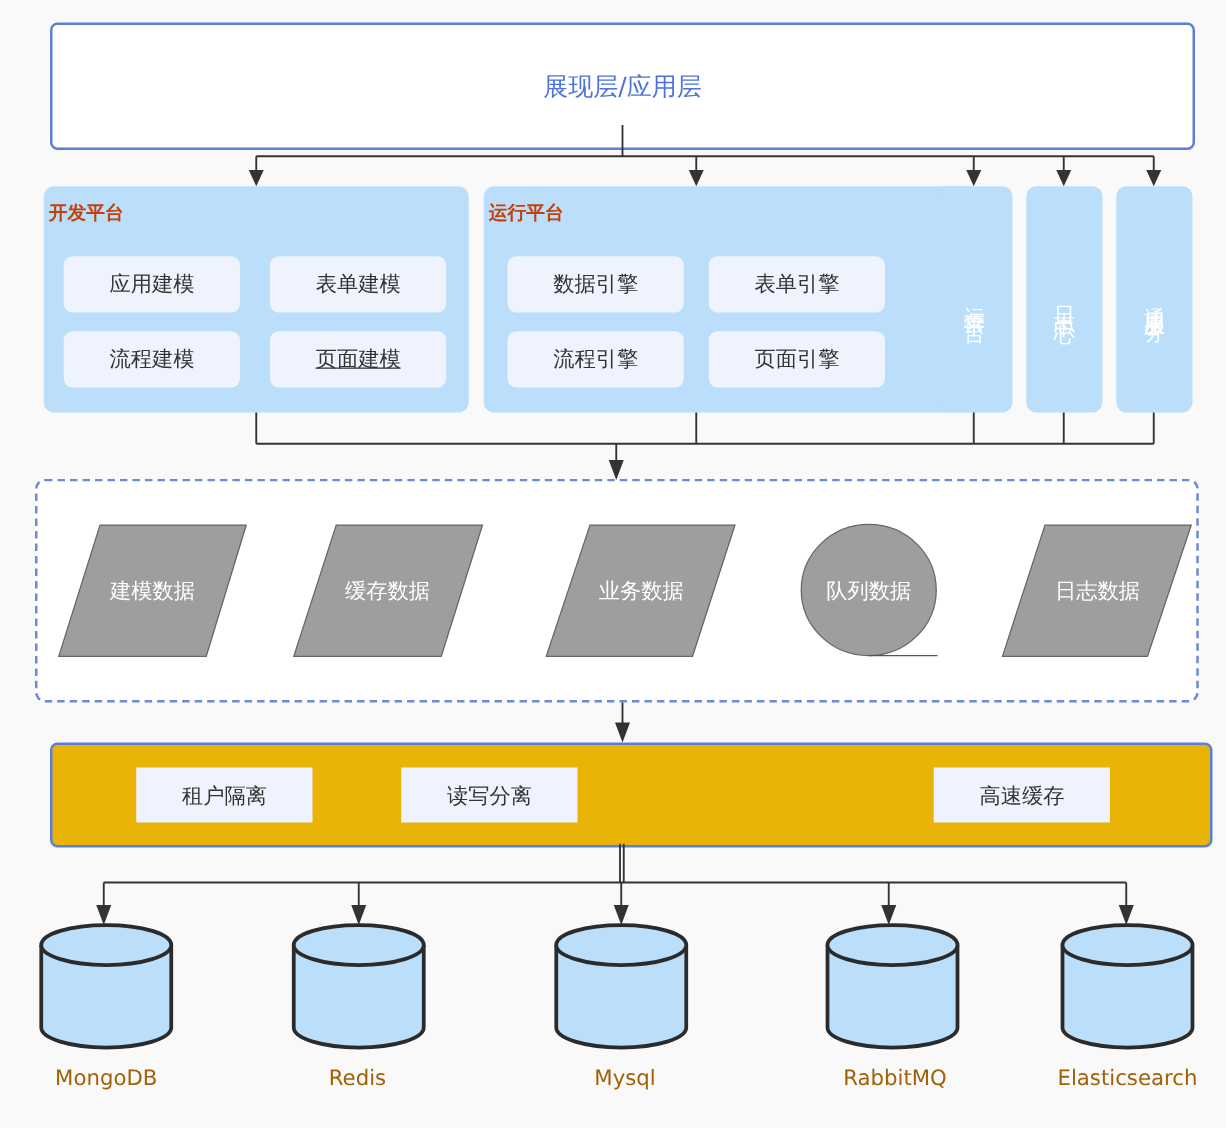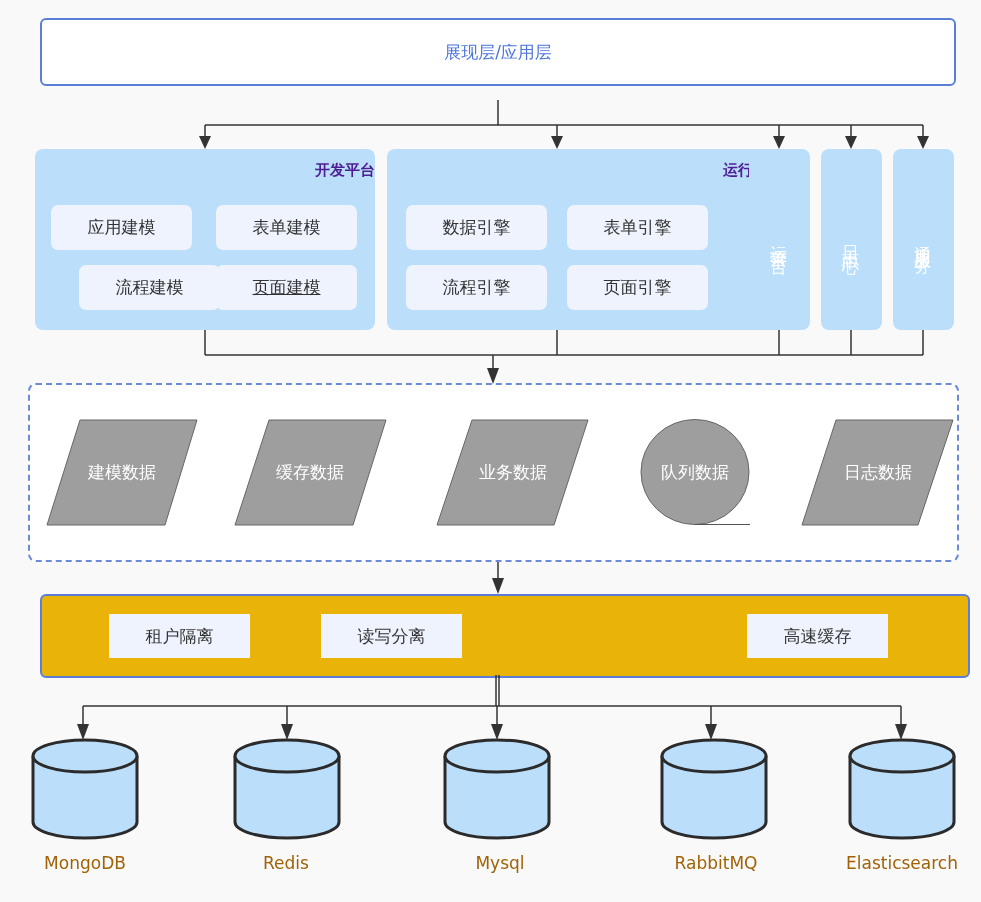--- a/index.html
+++ b/index.html
@@ -3,31 +3,31 @@
 <meta charset="utf-8">
 <style>
   html, body { margin: 0; padding: 0; }
   body {
     width: 981px; height: 902px; background: #f9f9f9; position: relative; overflow: hidden;
     font-family: "DejaVu Sans", "Liberation Sans", sans-serif;
   }
   svg#wires { position: absolute; left: 0; top: 0; width: 981px; height: 902px; pointer-events: none; z-index: 3; }
   .abs { position: absolute; box-sizing: border-box; }
   .top-layer {
-    left: 40px; top: 18px; width: 916px; height: 68px;
+    left: 40px; top: 18px; width: 916px; height: 102px;
     background: #fff; border: 2px solid #5b7fd6; border-radius: 6px;
     display: flex; align-items: center; justify-content: center;
-    color: #4d74db; font-size: 17px;
+    color: #4d74db; font-size: 20px;
   }
   .platform {
     background: #bbdefa; border-radius: 8px;
   }
   .platform-title {
-    position: absolute; left: 4px; right: 0; top: 12px; text-align: right;
-    color: #4c1d95; font-size: 15px; font-weight: bold;
+    position: absolute; left: 4px; right: 0; top: 12px; text-align: left;
+    color: #c2410c; font-size: 15px; font-weight: bold;
   }
   .module {
     position: absolute; width: 141px; height: 45px; background: #eef3fd; border-radius: 7px;
     display: flex; align-items: center; justify-content: center;
     font-size: 17px; color: #333;
   }
   .vbox {
     display: flex; align-items: center; justify-content: center;
   }
   .vtext {
@@ -56,21 +56,21 @@
 <body>
 
 <div class="abs top-layer">
   <span>展现层/应用层</span>
 </div>
 
 <div class="abs platform" style="left:35px; top:149px; width:340px; height:181px;">
   <div class="platform-title">开发平台</div>
   <div class="module" style="left:16px; top:56px;">应用建模</div>
   <div class="module" style="left:181px; top:56px;">表单建模</div>
-  <div class="module" style="left:16px; top:116px;margin-left:28px;">流程建模</div>
+  <div class="module" style="left:16px; top:116px;">流程建模</div>
   <div class="module" style="left:181px; top:116px;text-decoration:underline;">页面建模</div>
 </div>
 
 <div class="abs platform" style="left:387px; top:149px; width:396px; height:181px;">
   <div class="platform-title">运行平台</div>
   <div class="module" style="left:19px; top:56px;">数据引擎</div>
   <div class="module" style="left:180px; top:56px;">表单引擎</div>
   <div class="module" style="left:19px; top:116px;">流程引擎</div>
   <div class="module" style="left:180px; top:116px;">页面引擎</div>
 </div>

